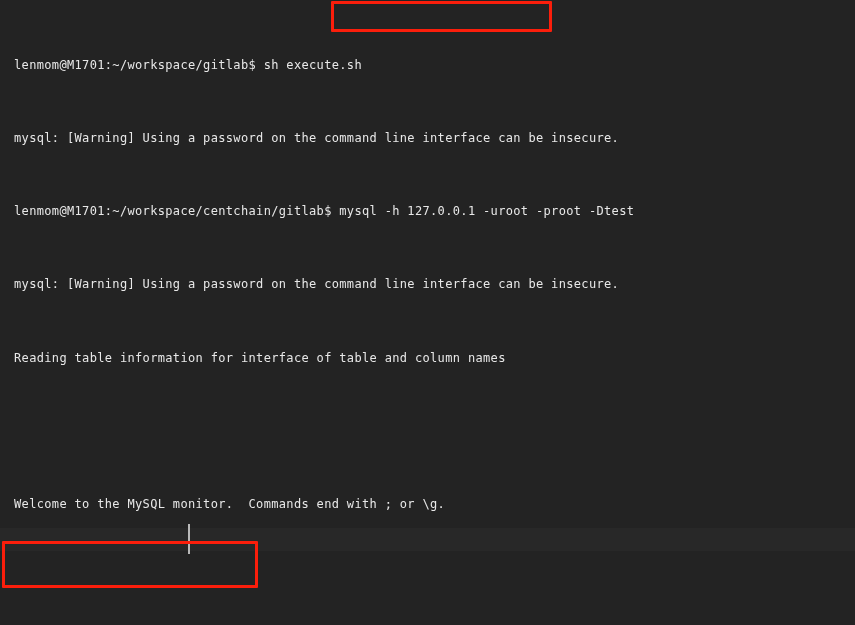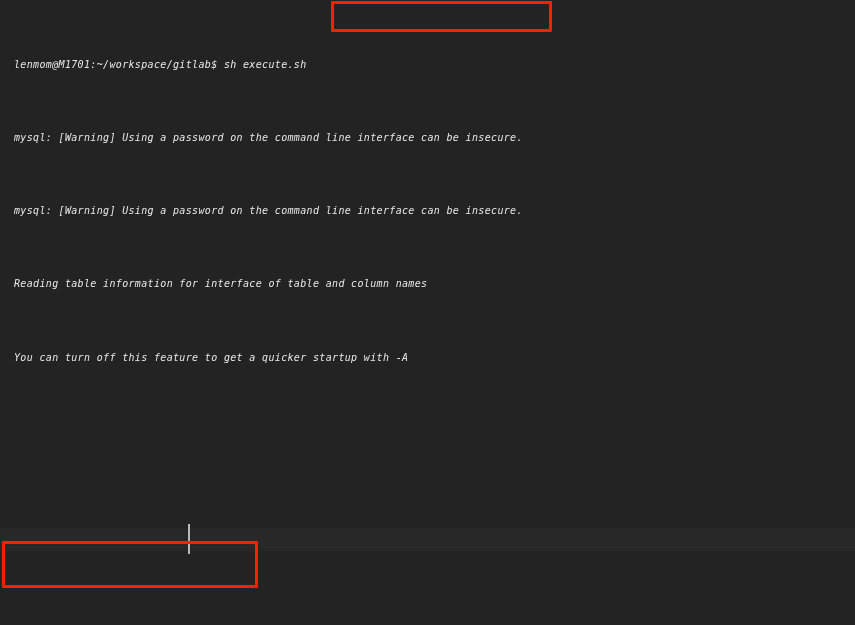--- a/index.html
+++ b/index.html
@@ -13,26 +13,25 @@
     overflow: hidden;
     font-family: "DejaVu Sans Mono", "Liberation Mono", monospace;
   }
 
   #terminal {
     position: relative;
     width: 855px;
     height: 625px;
     background: #232323;
     color: #e8e8e8;
-    font-size: 10px;
+    font-size: 12px;
     line-height: 24.4px;
     letter-spacing: 0.34px;
     padding: 0;
     box-sizing: border-box;
-    font-style: italic;
   }
 
   .screen {
     position: absolute;
     left: 0;
     top: 0;
     width: 855px;
     padding: 4px 0 0 14px;
     box-sizing: border-box;
     white-space: pre;
@@ -90,24 +89,25 @@
 <body>
 
 <div id="terminal">
 
   <div class="selection-band"></div>
   <div class="text-cursor"></div>
 
   <div class="screen">
     <div class="line">lenmom@M1701:~/workspace/gitlab$ sh execute.sh</div>
     <div class="line">mysql: [Warning] Using a password on the command line interface can be insecure.</div>
+    <div class="line">lenmom@M1701:~/workspace/centchain/gitlab$ mysql -h 127.0.0.1 -uroot -proot -Dtest</div>
     <div class="line">mysql: [Warning] Using a password on the command line interface can be insecure.</div>
     <div class="line">Reading table information for interface of table and column names</div>
-    <div class="line">You can turn off this feature to get a quicker startup with -A</div>
     <div class="line"></div>
+    <div class="line">Welcome to the MySQL monitor.  Commands end with ; or \g.</div>
     
     
     
     
     
     
     
     
     
     

